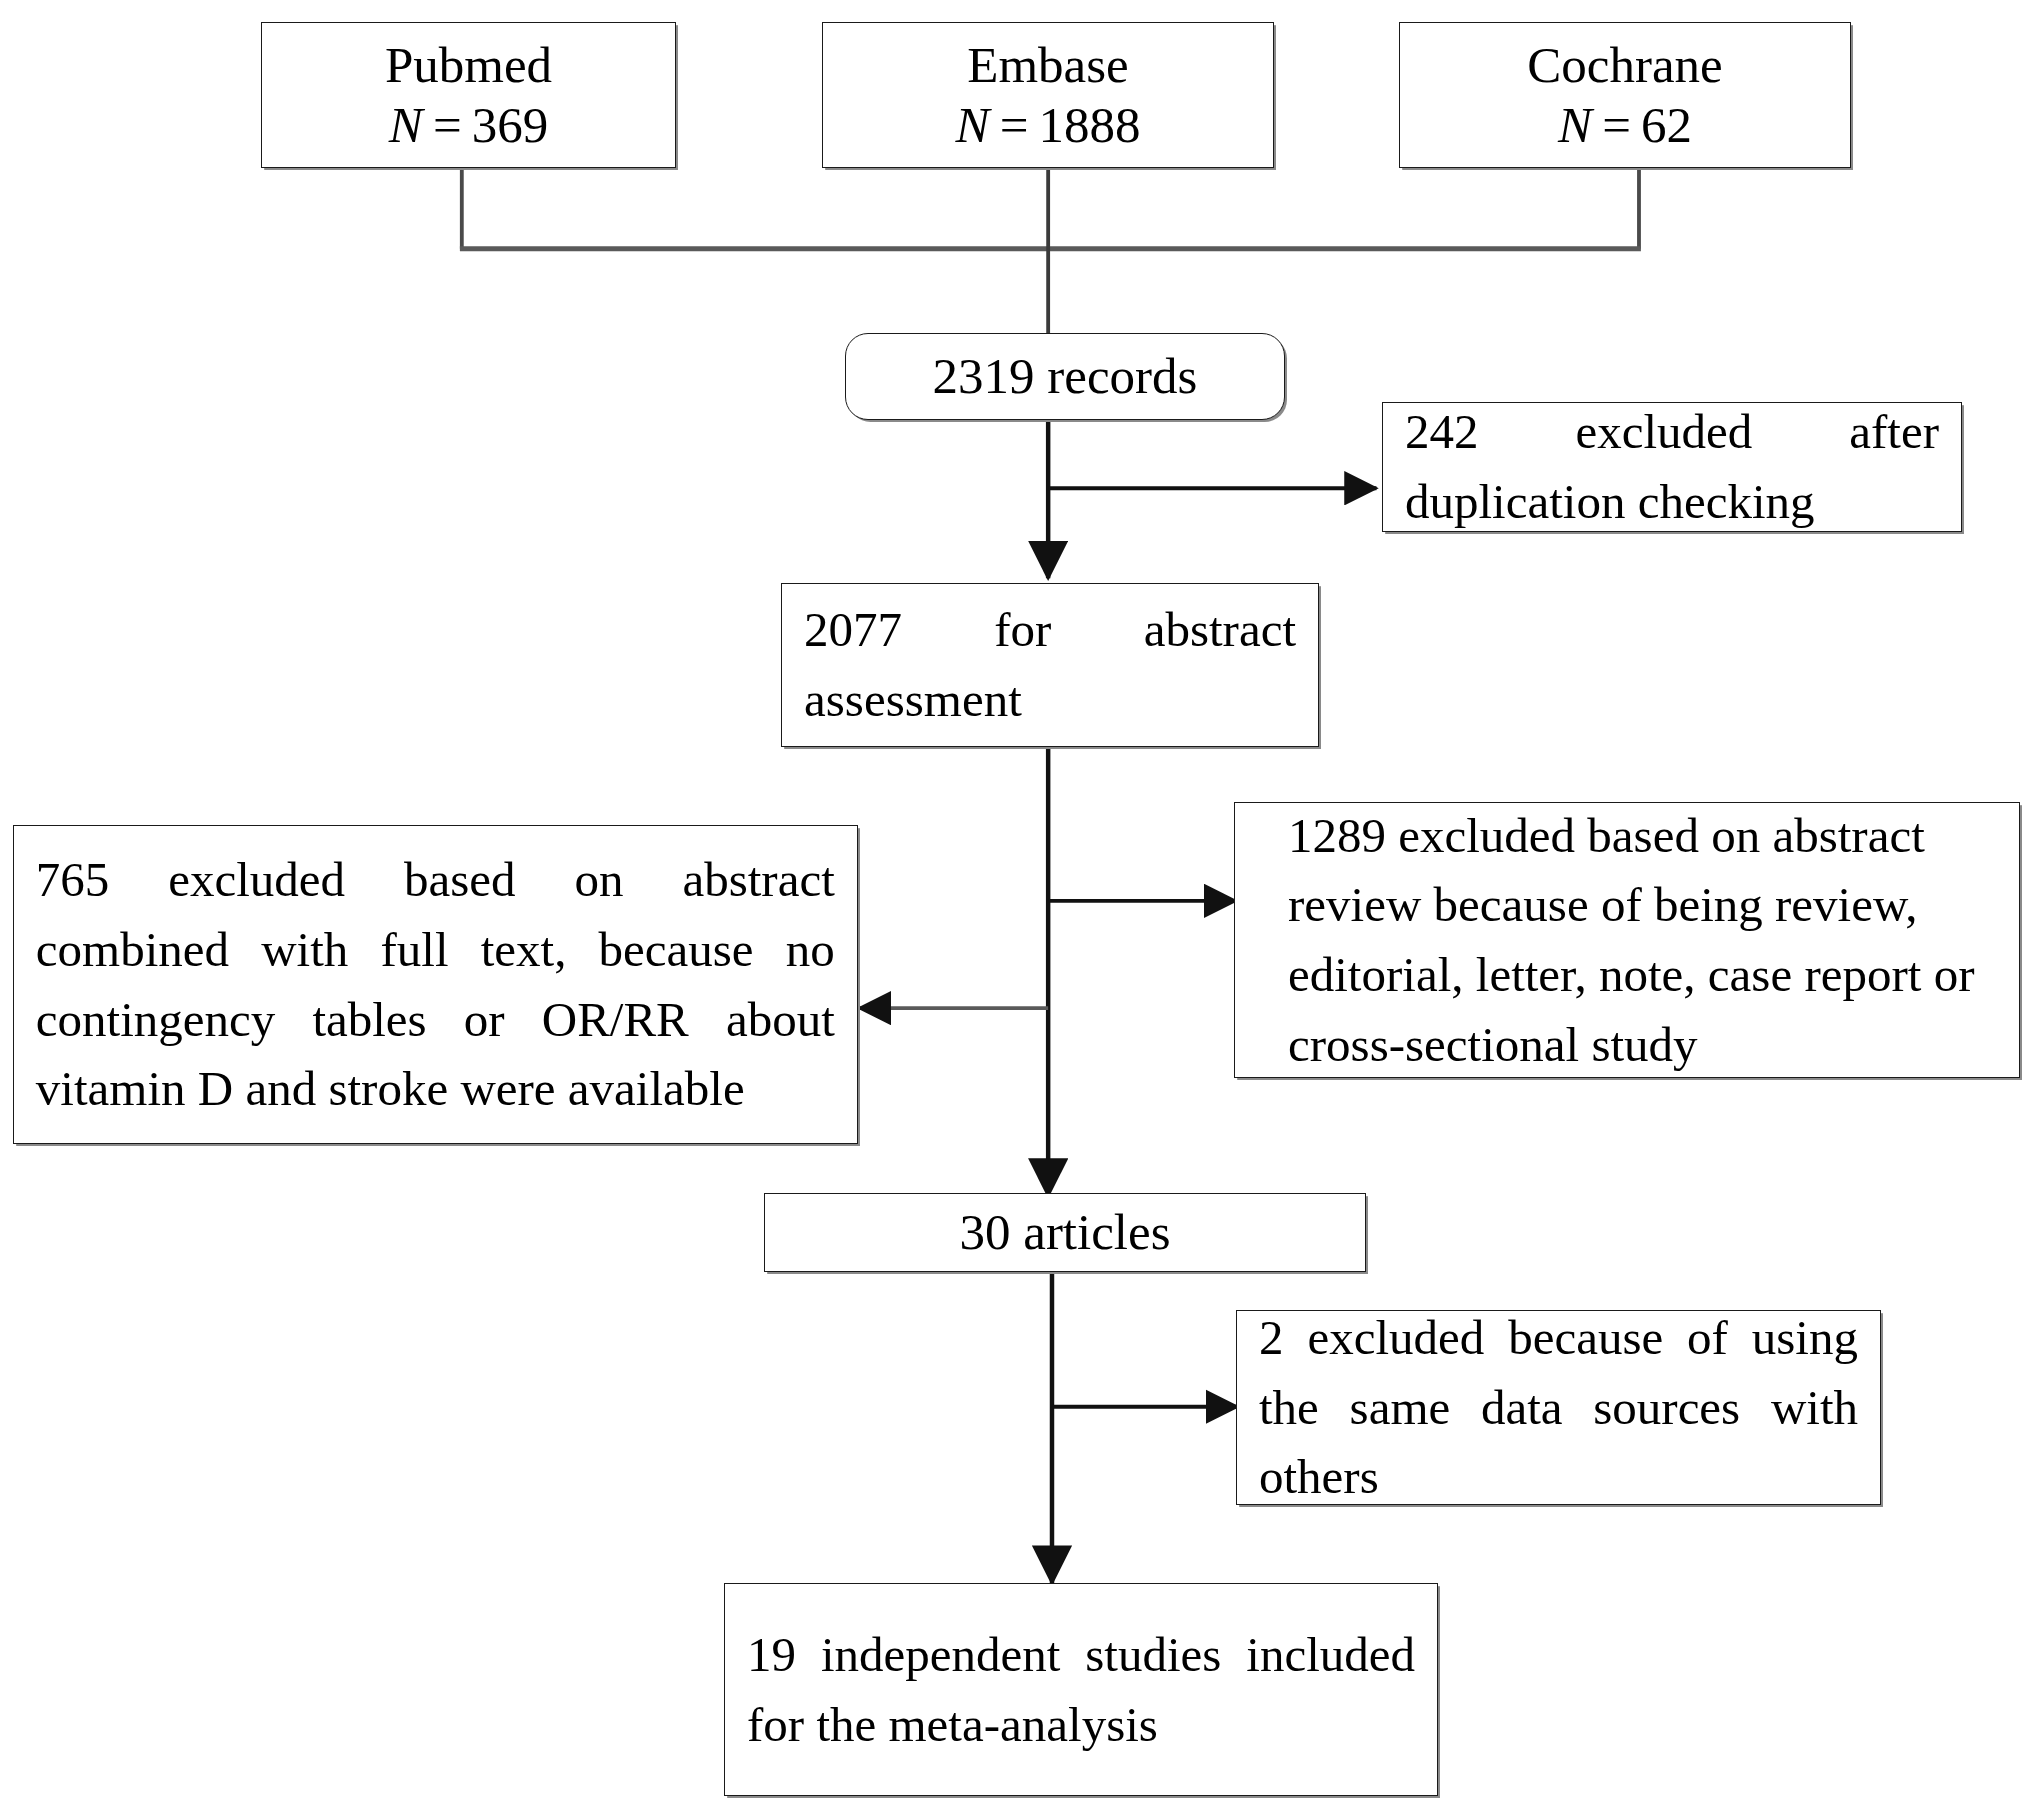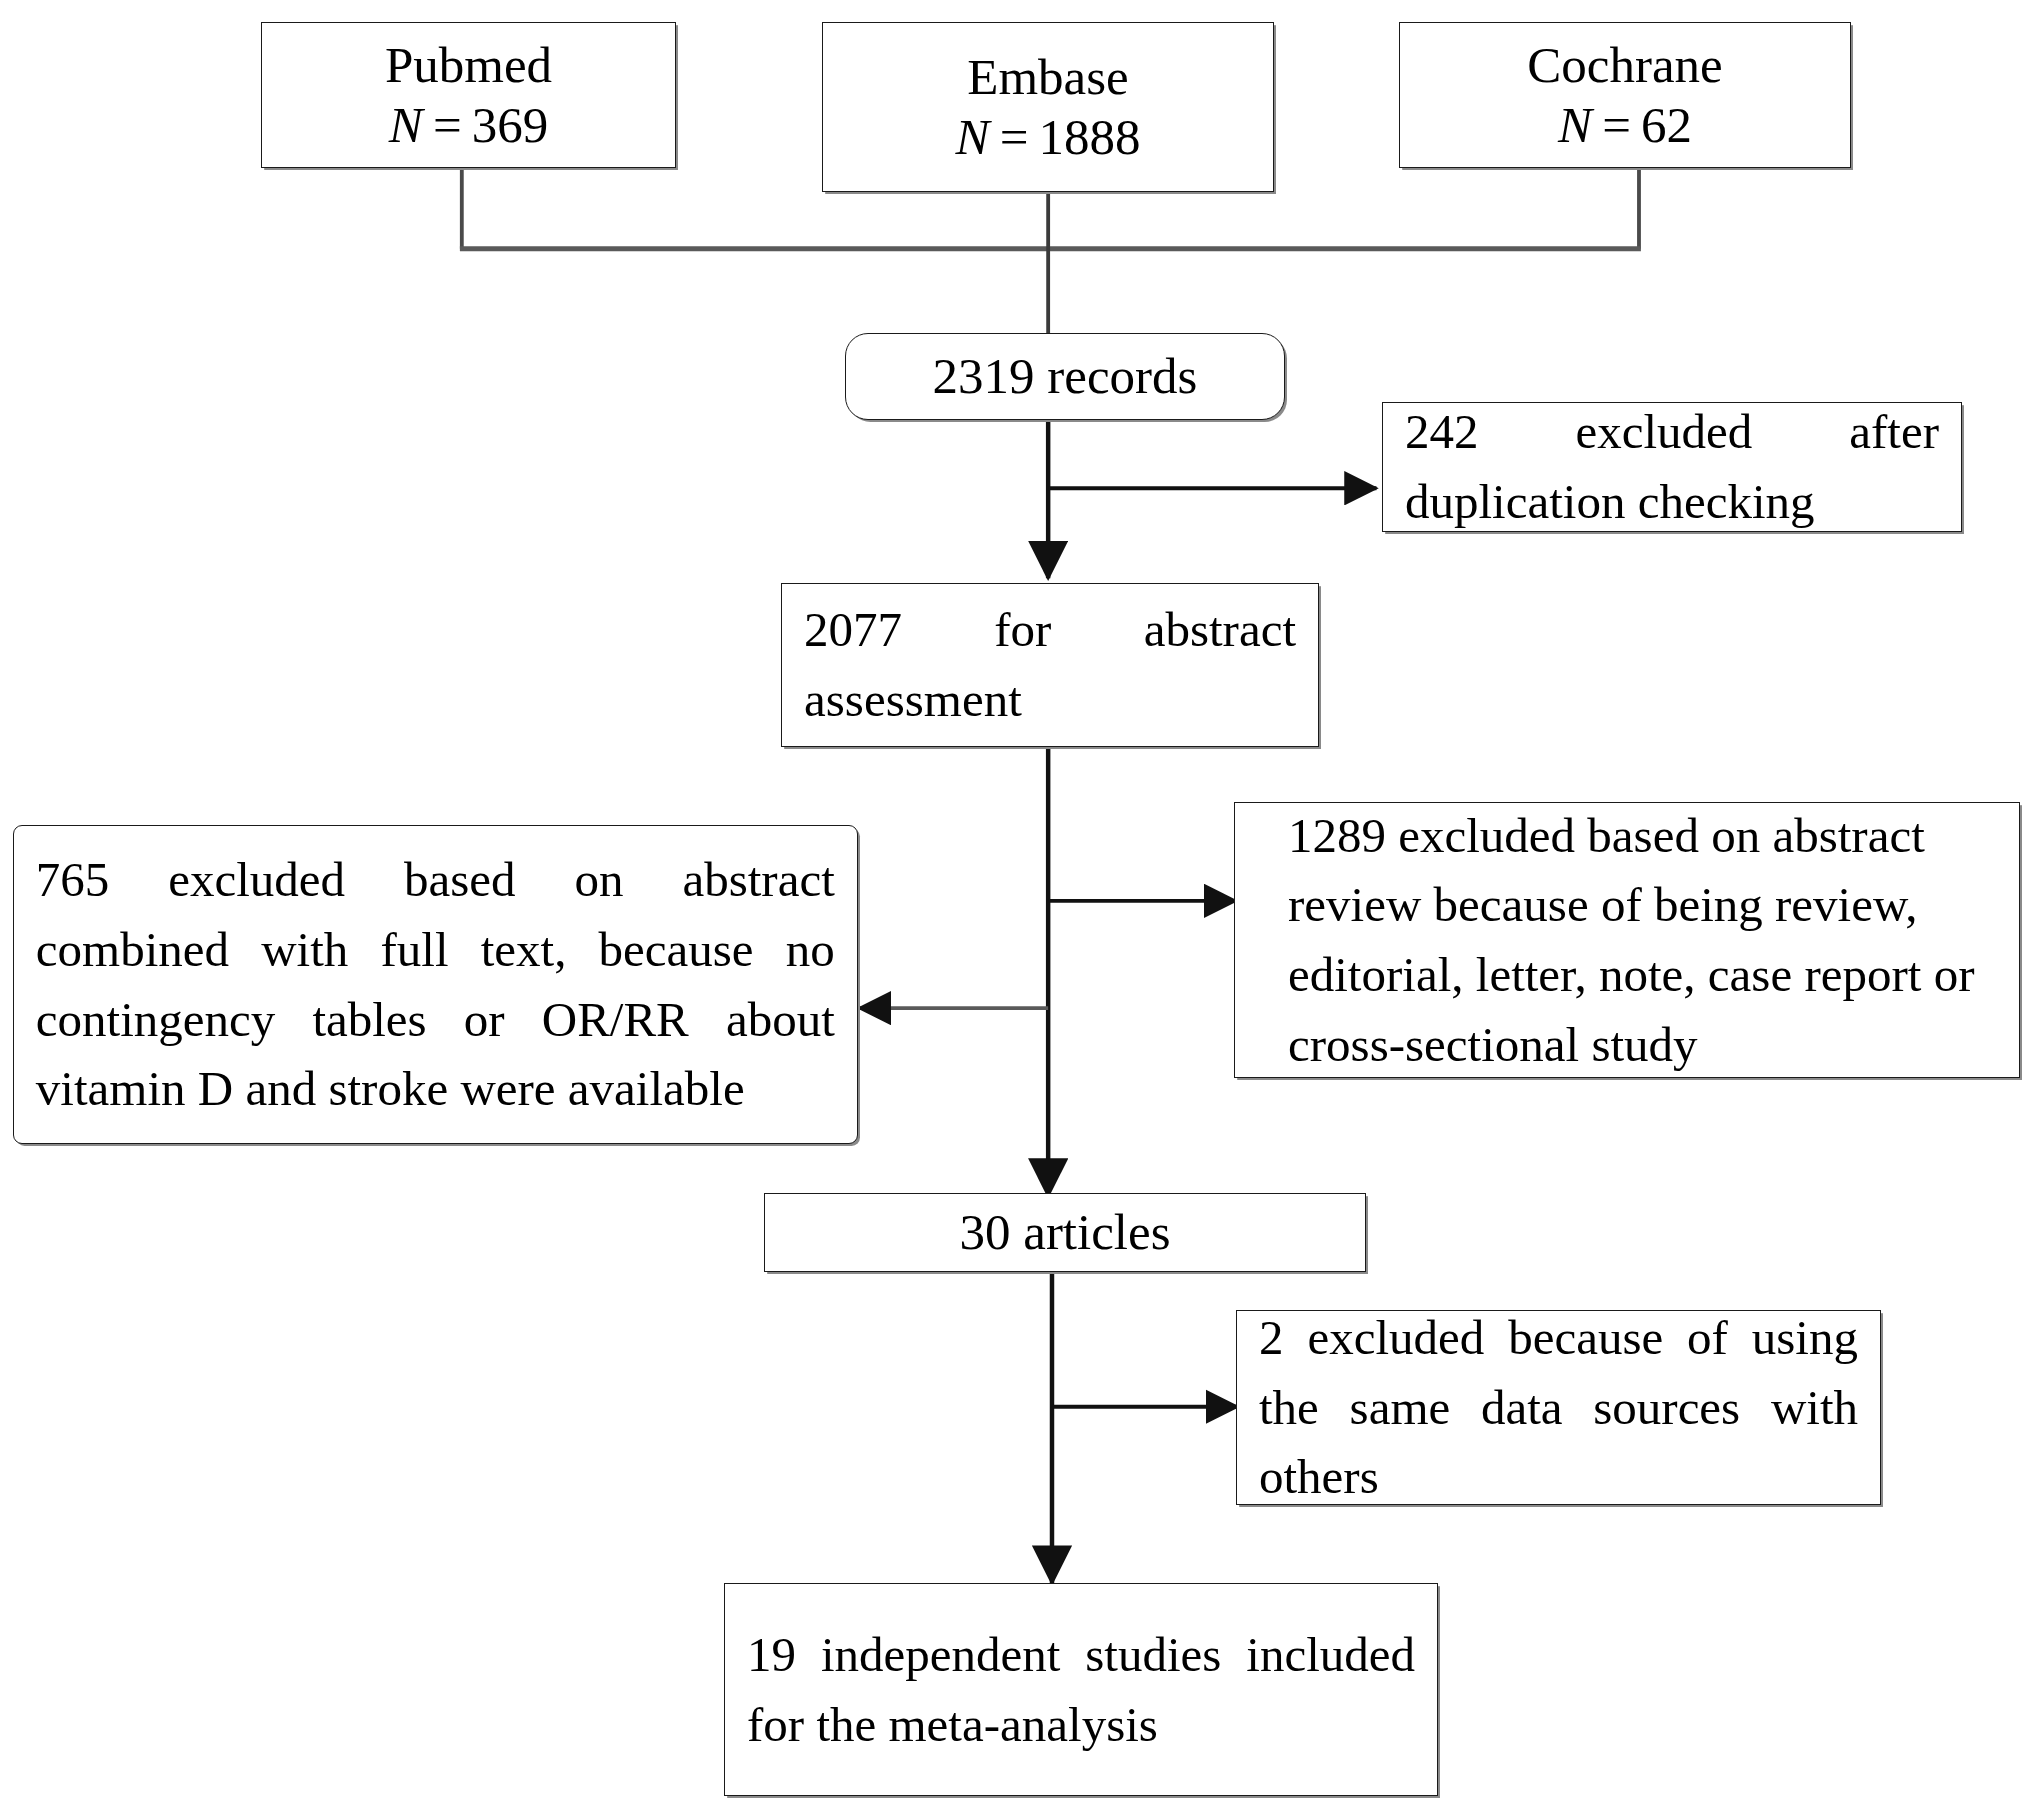--- a/index.html
+++ b/index.html
@@ -110,21 +110,21 @@
     <line x1="1647" y1="1992" x2="1647" y2="2478" stroke="#111111" stroke-width="7" marker-end="url(#arrowhead)"></line>
 
     <line x1="1647" y1="2202" x2="1938" y2="2202" stroke="#111111" stroke-width="6" marker-end="url(#arrowhead)"></line>
   </svg>
 
   <div class="node centered" style="left:261px; top:22.4px; width:415px; height:146px;">
     <span class="line">Pubmed</span>
     <span class="line"><span class="ital">N</span> <span>=</span> <span>369</span></span>
   </div>
 
-  <div class="node centered" style="left:822px; top:22.4px; width:452px; height:170px;">
+  <div class="node centered" style="left:822px; top:22.4px; width:452px; height:146px;">
     <span class="line">Embase</span>
     <span class="line"><span class="ital">N</span> <span>=</span> <span>1888</span></span>
   </div>
 
   <div class="node centered" style="left:1399px; top:22.4px; width:452px; height:146px;">
     <span class="line">Cochrane</span>
     <span class="line"><span class="ital">N</span> <span>=</span> <span>62</span></span>
   </div>
 
   <div class="node single" style="left:845px; top:333px; width:440px; height:87px;border-radius:23px;">
@@ -132,21 +132,21 @@
   </div>
 
   <div class="node para" style="left:1382px; top:402px; width:580px; height:130px;">
     <span class="body">242 excluded after duplication checking</span>
   </div>
 
   <div class="node para" style="left:781px; top:583px; width:538px; height:164px;">
     <span class="body">2077 for abstract assessment</span>
   </div>
 
-  <div class="node para" style="left:12.8px; top:825px; width:845px; height:319px;border-radius:9px;">
+  <div class="node para" style="left:12.8px; top:825px; width:845px; height:319px;">
     <span class="body">765 excluded based on abstract combined with full text, because no contingency tables or OR/RR about vitamin D and stroke were available</span>
   </div>
 
   <div class="node para flush" style="left:1234px; top:802px; width:786px; height:276px;">
     <span class="body">1289 excluded based on abstract review because of being review, editorial, letter, note, case report or cross-sectional study</span>
   </div>
 
   <div class="node single" style="left:764px; top:1193px; width:602px; height:79px;">
     <span class="body">30 articles</span>
   </div>

